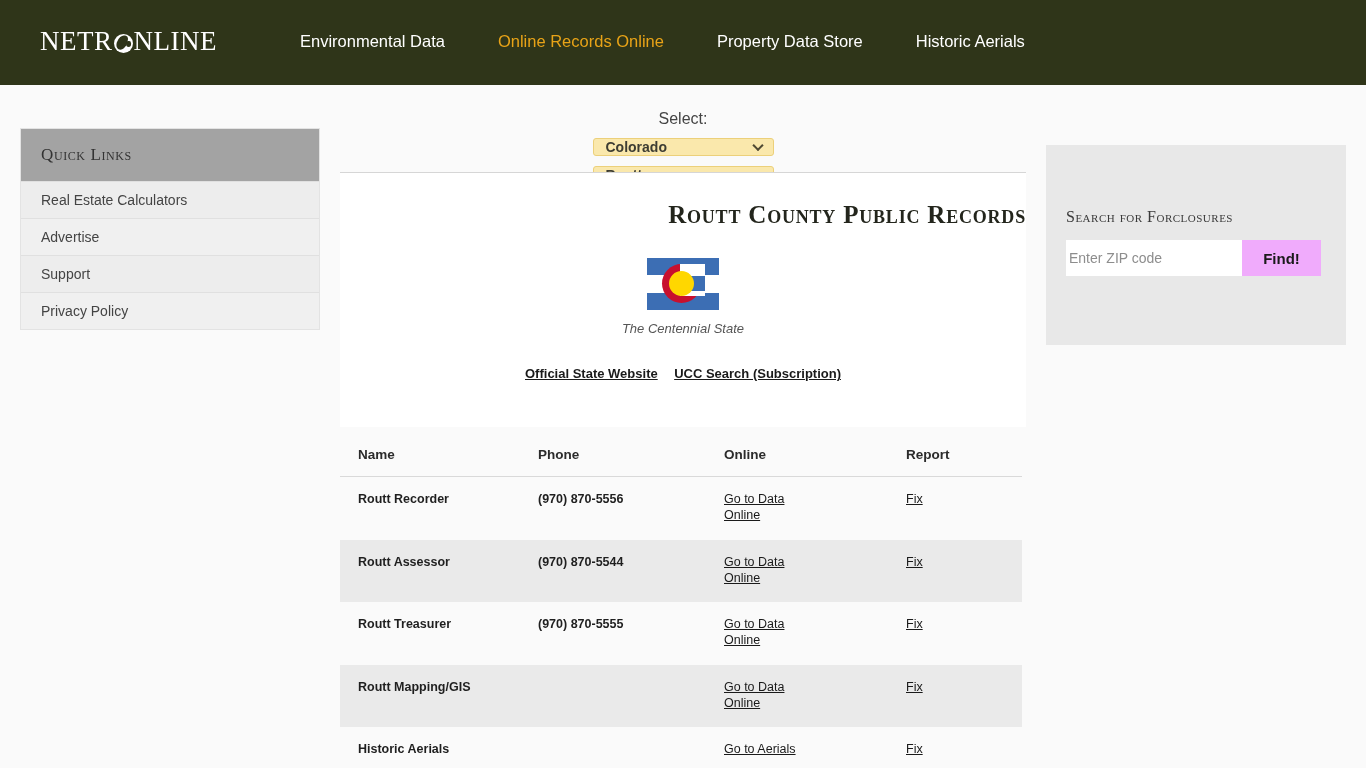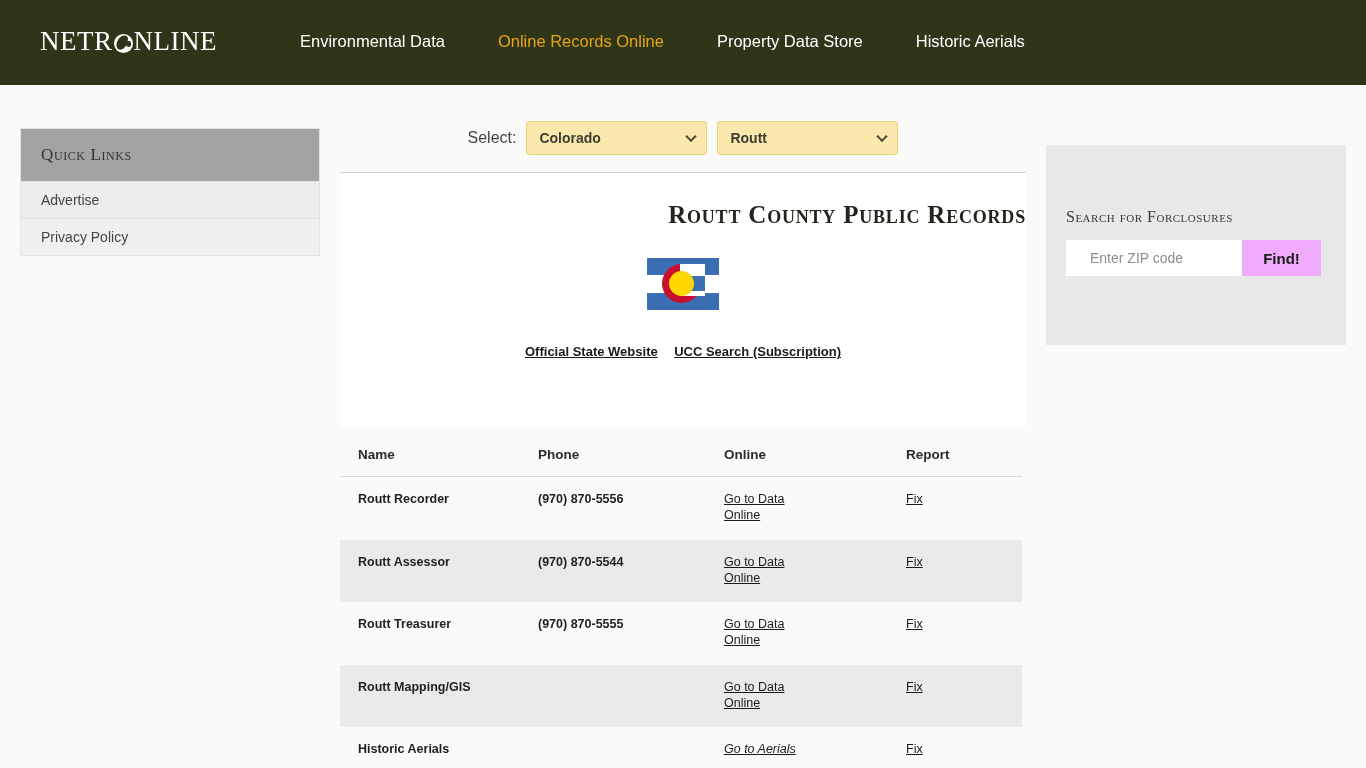--- a/index.html
+++ b/index.html
@@ -95,22 +95,23 @@
     background: #ededed;
     cursor: pointer;
     text-decoration: none;
   }
   .ql-item:nth-child(odd) { background: #f0f0f0; }
 
   
   .select-row {
     position: absolute; left: 340px; top: 110px;
     width: 686px; height: 56px;
-    display: flex; align-items: center; justify-content: center;
+    display: flex; align-items: center; 
     gap: 10px;
+    flex-direction: column;
   }
   .select-label {
     font-size: 16px;
     color: #444444;
   }
   .styled-select {
     position: relative;
     width: 181px; height: 34px;
     background: #fae8ac;
     border: 1px solid #ecd07a;
@@ -243,21 +244,21 @@
   .cell-link {
     font-size: 12.5px;
     font-weight: normal;
     color: #1a1a1a;
     text-decoration: underline;
     cursor: pointer;
     display: inline-block;
     max-width: 62px;
     line-height: 1.3;
   }
-  .cell-link.wide { max-width: 120px; font-style: italic; }
+  .cell-link.wide { max-width: 120px; }
 
   
   .foreclosure-panel {
     position: absolute; left: 1046px; top: 145px;
     width: 300px; height: 200px;
     background: #e8e8e8;
   }
   .fc-title {
     margin: 63px 0 0 20px;
     font-family: "Liberation Serif", serif;
@@ -267,21 +268,21 @@
     color: #3a3a3a;
   }
   .fc-row {
     margin: 14px 0 0 20px;
     display: flex;
   }
   .fc-input {
     width: 176px; height: 36px;
     border: none;
     background: #ffffff;
-    padding-left: 24px;
+    padding-left: 3px;
     font-family: "Liberation Sans", sans-serif;
     font-size: 14px;
     color: #333333;
     outline: none;
   }
   .fc-input::placeholder { color: #8d8d8d; }
   .fc-button {
     width: 79px; height: 36px;
     border: none;
     background: #f0abfc;
@@ -304,21 +305,23 @@
   <div class="nav-links">
     <a class="nav-link">Environmental Data</a>
     <a class="nav-link active">Online Records Online</a>
     <a class="nav-link">Property Data Store</a>
     <a class="nav-link">Historic Aerials</a>
   </div>
 </div>
 
 <div class="quick-links">
   <div class="ql-title">Quick Links</div>
+  <a class="ql-item">Real Estate Calculators</a>
   <a class="ql-item">Advertise</a>
+  <a class="ql-item">Support</a>
   <a class="ql-item">Privacy Policy</a>
 </div>
 
 <div class="select-row">
   <span class="select-label">Select:</span>
   <div class="styled-select">
     <span>Colorado</span>
     <span class="chev"></span>
   </div>
   <div class="styled-select">
@@ -330,20 +333,21 @@
 <div class="content-card">
   <h1 class="page-title">Routt County Public Records</h1>
 
   <div class="flag-wrap">
     <span class="flag">
       <span class="flag-white-stripe"></span>
       <span class="flag-c"></span>
       <span class="flag-c-notch"></span>
       <span class="flag-dot"></span>
     </span>
+    <div class="flag-caption">The Centennial State</div>
   </div>
 
   <div class="state-links">
     <a class="state-link">Official State Website</a>
     <a class="state-link">UCC Search (Subscription)</a>
   </div>
 </div>
 
 <table class="records-table">
   <thead>

